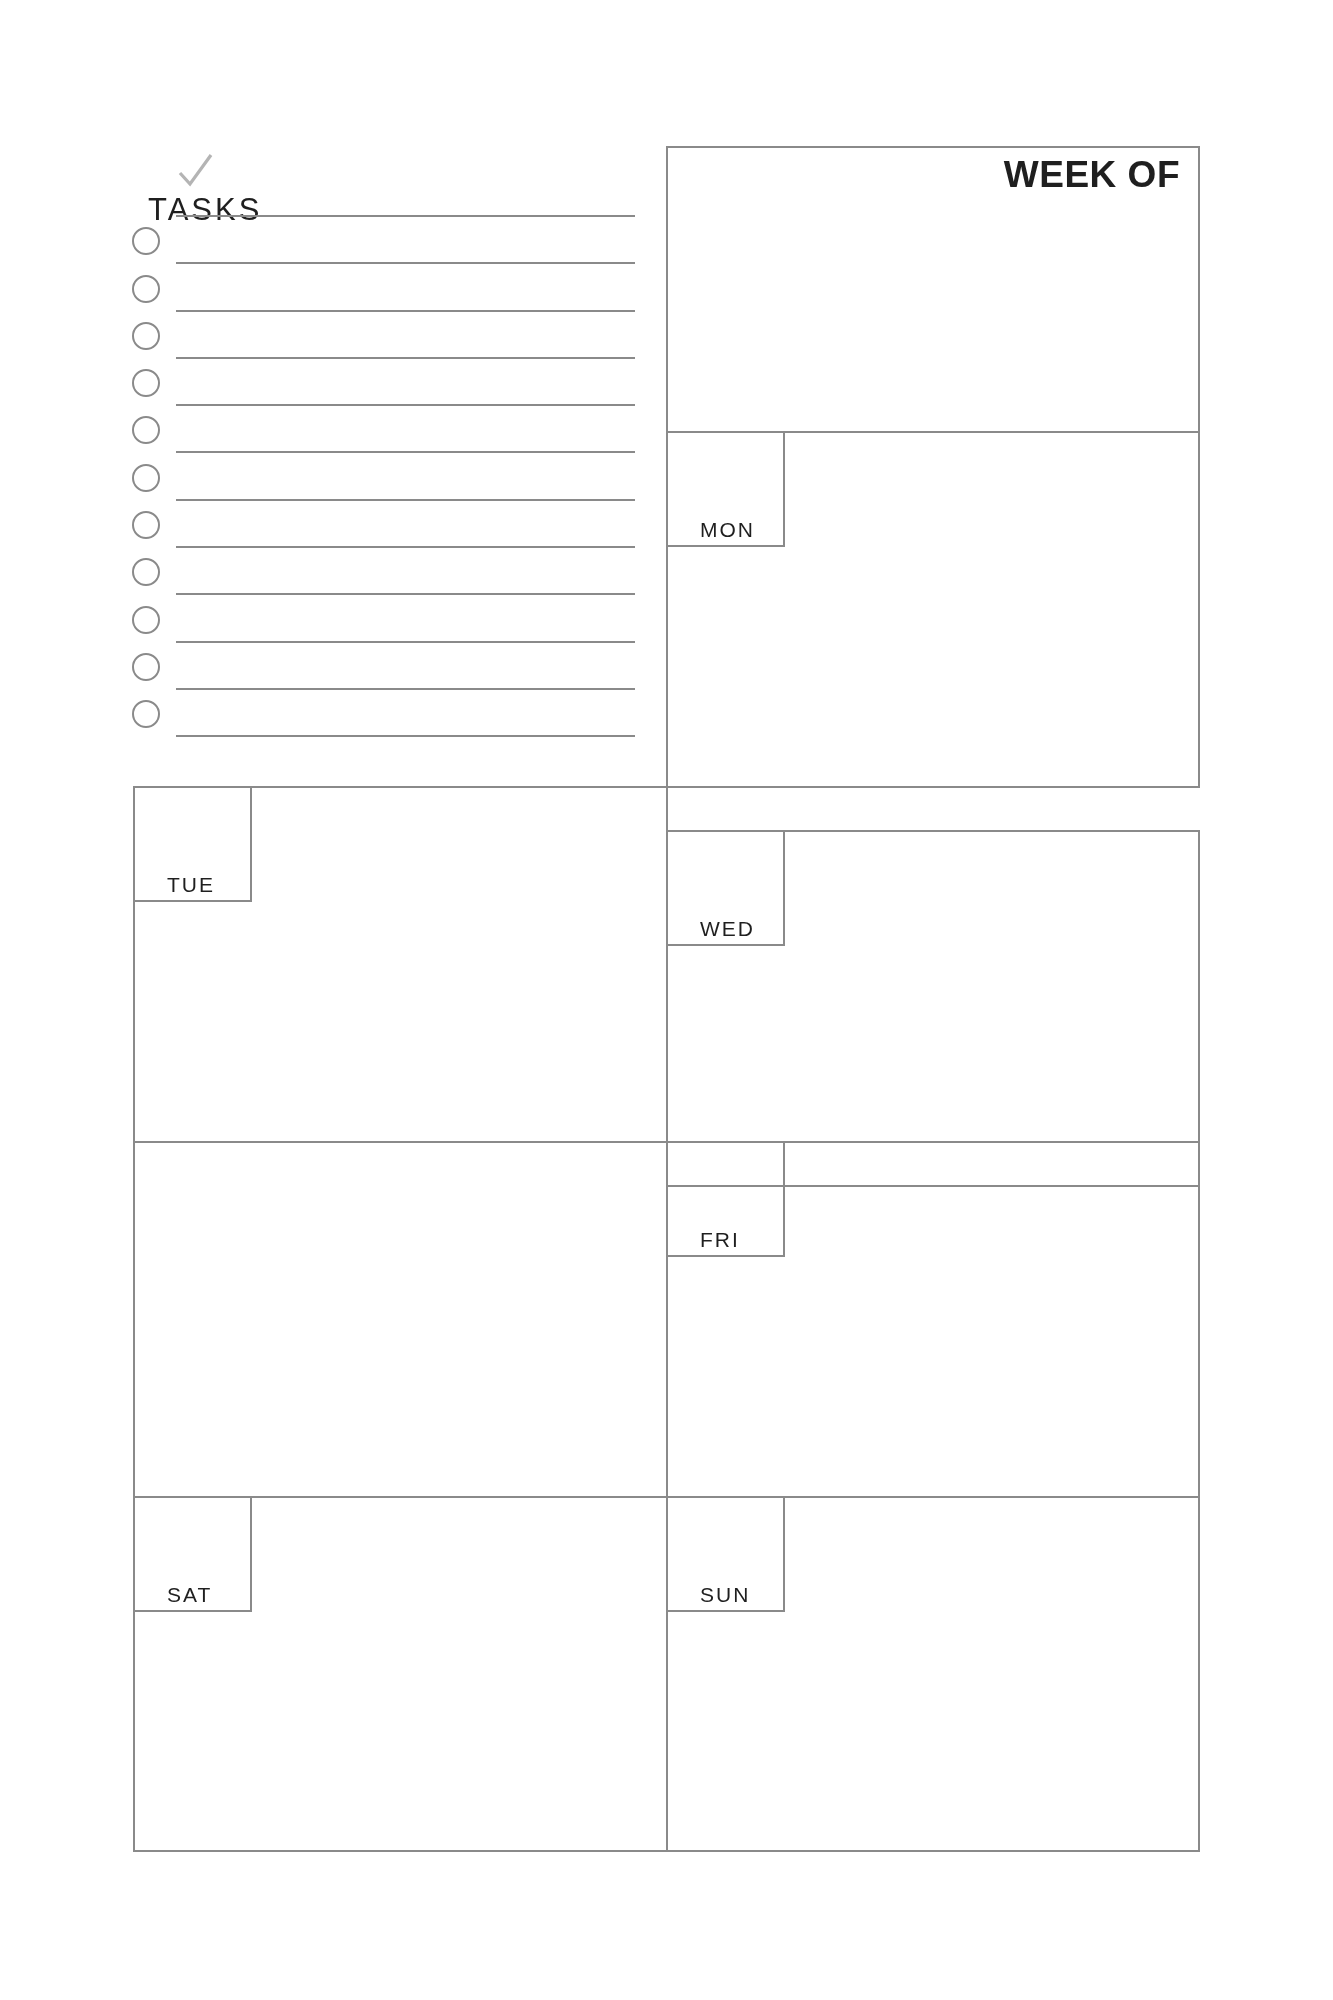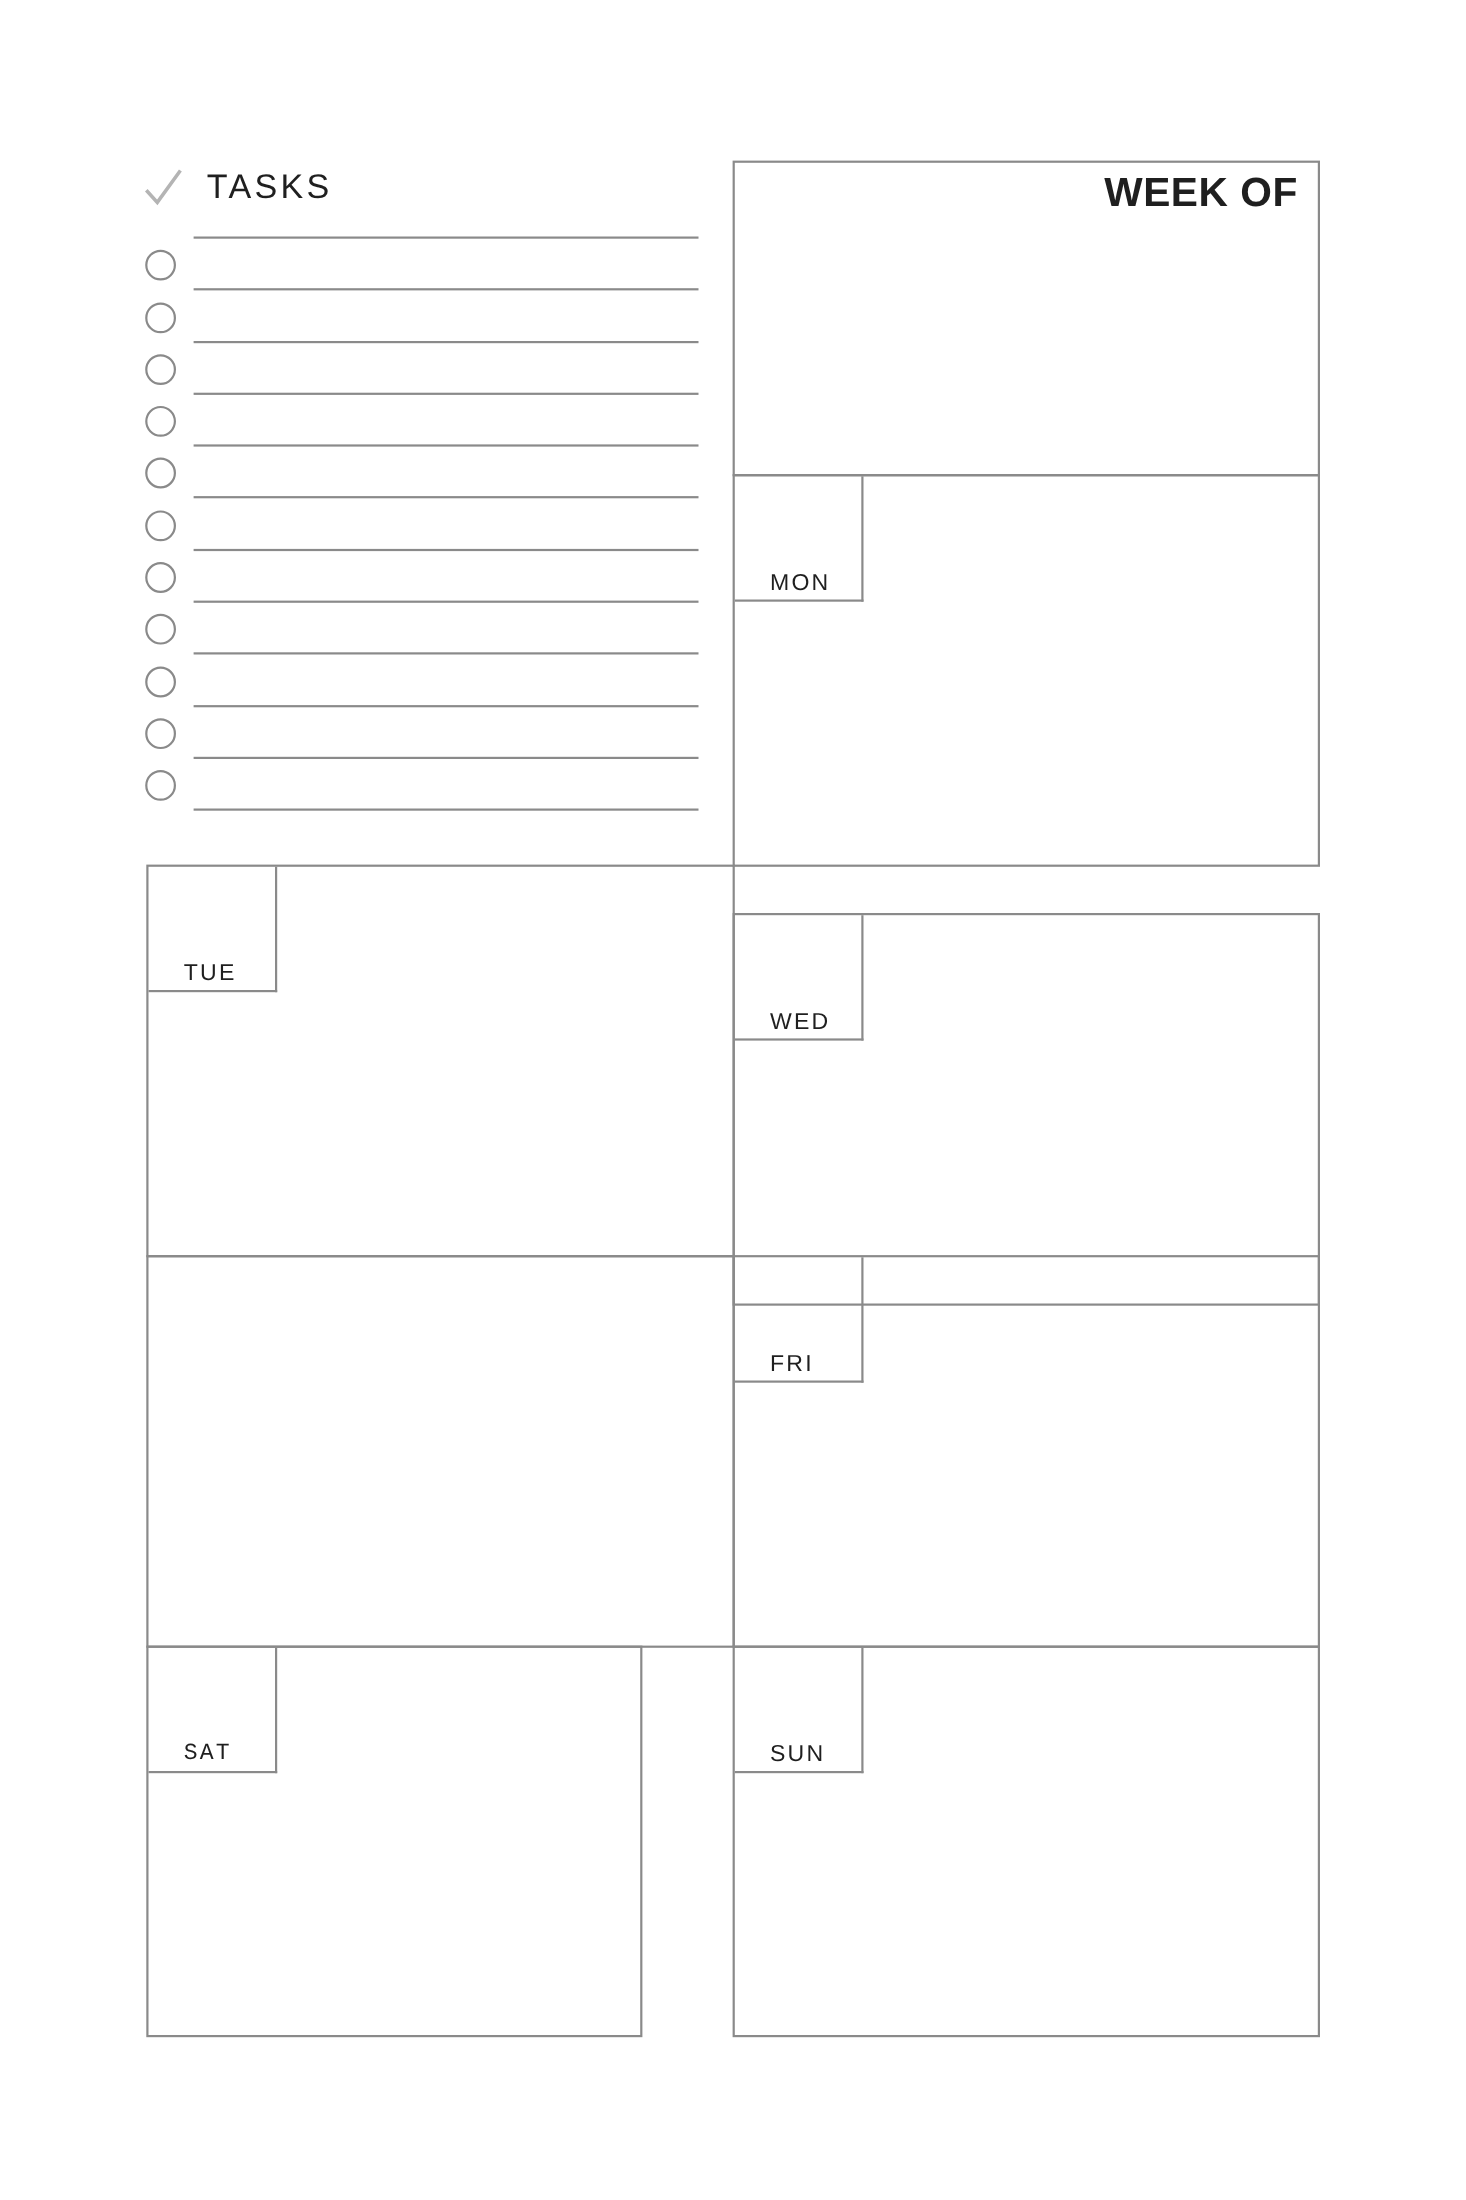--- a/index.html
+++ b/index.html
@@ -18,20 +18,21 @@
   }
 
   
   .tasks-header {
     position: absolute;
     left: 128px;
     top: 150px;
     height: 40px;
     display: flex;
     align-items: center;
+    flex-direction: column;
   }
   .check-icon {
     width: 40px;
     height: 40px;
     flex: 0 0 auto;
   }
   .tasks-title {
     margin-left: 20px;
     font-size: 31px;
     letter-spacing: 3px;
@@ -96,21 +97,21 @@
     border: 2px solid #8a8a8a;
     box-sizing: border-box;
     background: transparent;
   }
   #weekof-box   { left: 666px; top: 146px;  width: 534px; height: 287px; }
   #mon-box      { left: 666px; top: 431px;  width: 534px; height: 357px; }
   #tue-box      { left: 133px; top: 786px;  width: 535px; height: 357px; }
   #wed-box      { left: 666px; top: 786px;  width: 534px; height: 357px; margin-top: 44px; }
   #thu-box      { left: 133px; top: 1141px; width: 535px; height: 357px; }
   #fri-box      { left: 666px; top: 1141px; width: 534px; height: 357px; }
-  #sat-box      { left: 133px; top: 1496px; width: 451px; height: 356px; font-family: Liberation Mono, monospace; }
+  #sat-box      { left: 133px; top: 1496px; width: 535px; height: 356px; }
   #sun-box      { left: 666px; top: 1496px; width: 534px; height: 356px; }
 
   .weekof-label {
     padding: 6px 18px 0 10px;
     font-size: 37px;
     font-weight: bold;
     letter-spacing: 0.5px;
     color: #1f1f1f;
     text-align: right;
   }

